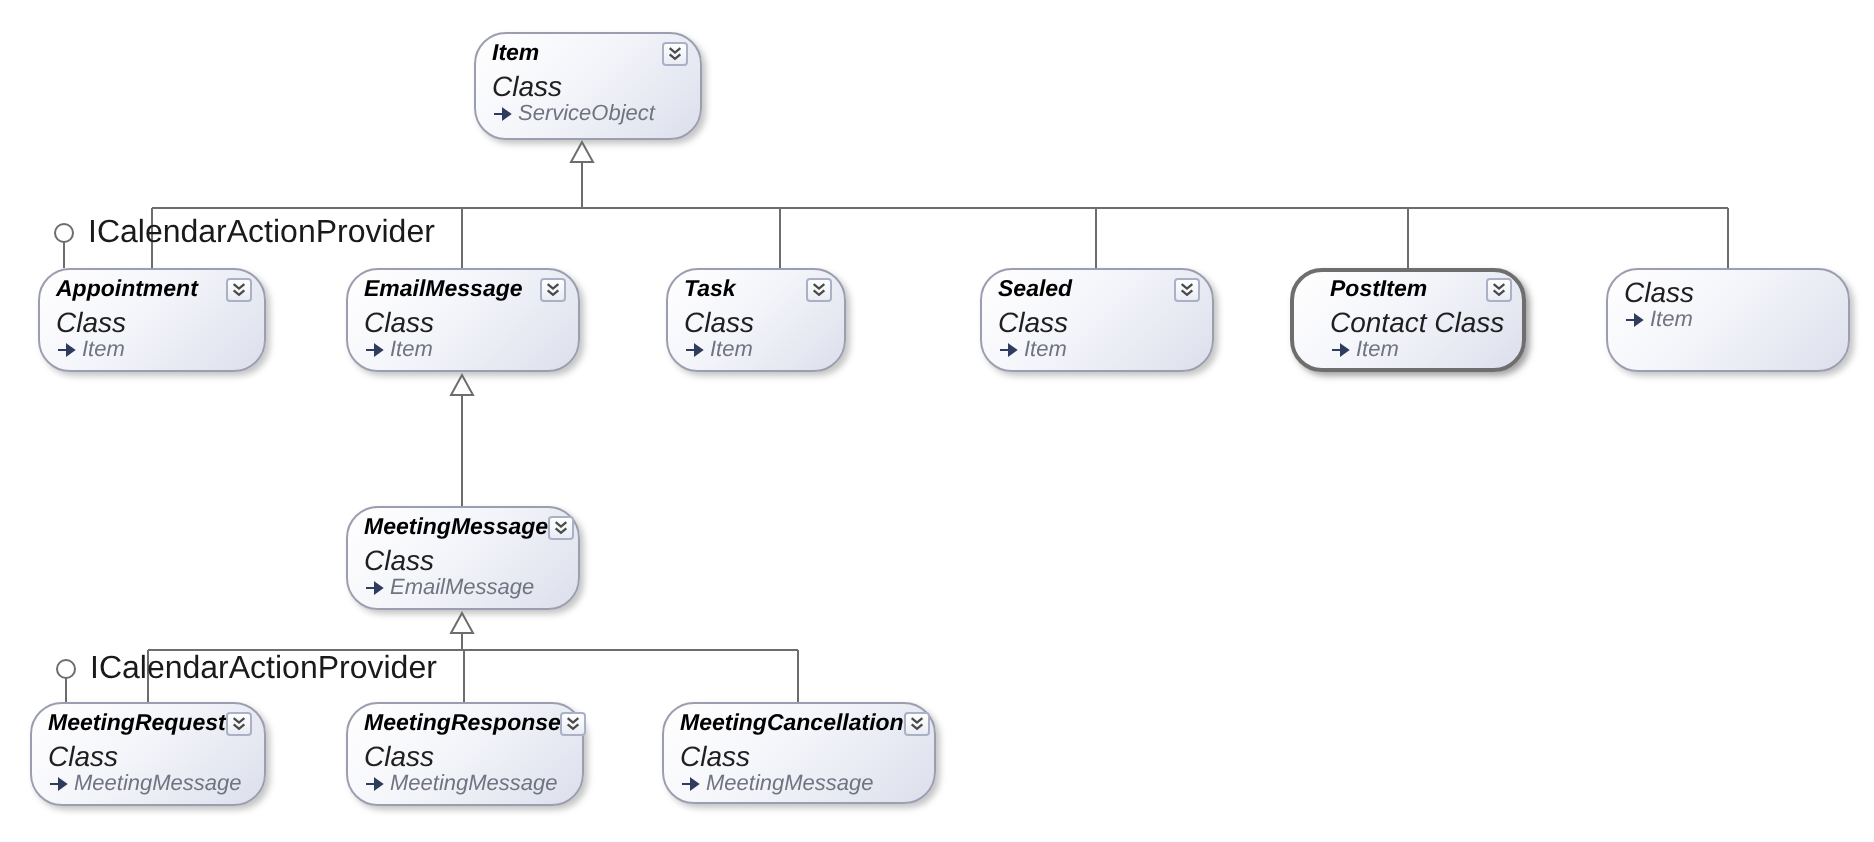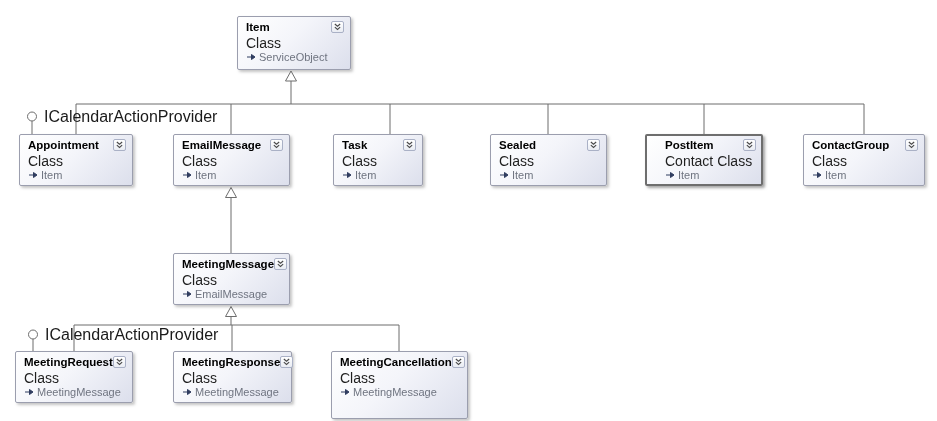--- a/index.html
+++ b/index.html
@@ -22,25 +22,26 @@
     background:var(--canvas-bg);
     overflow:hidden;
   }
   .connector-layer {
     position:absolute; left:0; top:0;
     width:937px; height:421px;
   }
   .node {
     position:absolute;
     border:1px solid var(--node-border);
-    border-radius:2px;
+    border-radius:16px;
     background:linear-gradient(135deg,#ffffff 0%,#f4f5fa 45%,#dcdfec 100%);
     box-shadow:2px 2px 3px rgba(110,110,110,0.40);
     padding:4px 6px 0 8px;
     cursor:default;
+    font-style:italic;
   }
   .node.sealed {
     border:2px solid var(--node-border-sealed);
     padding:3px 5px 0 18px;
     box-shadow:2px 2px 3px rgba(90,90,90,0.55);
   }
   .node-header {
     display:flex; align-items:flex-start; justify-content:space-between;
     height:15px;
   }
@@ -234,29 +235,20 @@
           <svg width="10" height="8" viewBox="0 0 10 8" stroke="#2f3c5f" fill="#2f3c5f" stroke-width="1">
             <path d="M1,4 H6" fill="none"></path>
             <path d="M5.5,1.5 L9,4 L5.5,6.5 Z"></path>
           </svg>
         </span>
       <span>Item</span>
     </div>
   </div>
 
   <div class="node" style="left:803px; top:134px; width:122px; height:52px;">
-    <div class="node-header">
-      <span class="node-title">ContactGroup</span>
-      <span class="collapse-btn">
-          <svg width="9" height="8" viewBox="0 0 10 9" fill="none" stroke="#4a4a4a" stroke-width="1.3">
-            <path d="M2,1.2 L5,3.7 L8,1.2"></path>
-            <path d="M2,4.7 L5,7.2 L8,4.7"></path>
-          </svg>
-        </span>
-    </div>
     <div class="node-kind">Class</div>
     <div class="node-base">
       <span class="base-arrow">
           <svg width="10" height="8" viewBox="0 0 10 8" stroke="#2f3c5f" fill="#2f3c5f" stroke-width="1">
             <path d="M1,4 H6" fill="none"></path>
             <path d="M5.5,1.5 L9,4 L5.5,6.5 Z"></path>
           </svg>
         </span>
       <span>Item</span>
     </div>
@@ -321,21 +313,21 @@
       <span class="base-arrow">
           <svg width="10" height="8" viewBox="0 0 10 8" stroke="#2f3c5f" fill="#2f3c5f" stroke-width="1">
             <path d="M1,4 H6" fill="none"></path>
             <path d="M5.5,1.5 L9,4 L5.5,6.5 Z"></path>
           </svg>
         </span>
       <span>MeetingMessage</span>
     </div>
   </div>
 
-  <div class="node" style="left:331px; top:351px; width:137px; height:68px;">
+  <div class="node" style="left:331px; top:351px; width:137px; height:51px;">
     <div class="node-header">
       <span class="node-title">MeetingCancellation</span>
       <span class="collapse-btn">
           <svg width="9" height="8" viewBox="0 0 10 9" fill="none" stroke="#4a4a4a" stroke-width="1.3">
             <path d="M2,1.2 L5,3.7 L8,1.2"></path>
             <path d="M2,4.7 L5,7.2 L8,4.7"></path>
           </svg>
         </span>
     </div>
     <div class="node-kind">Class</div>

